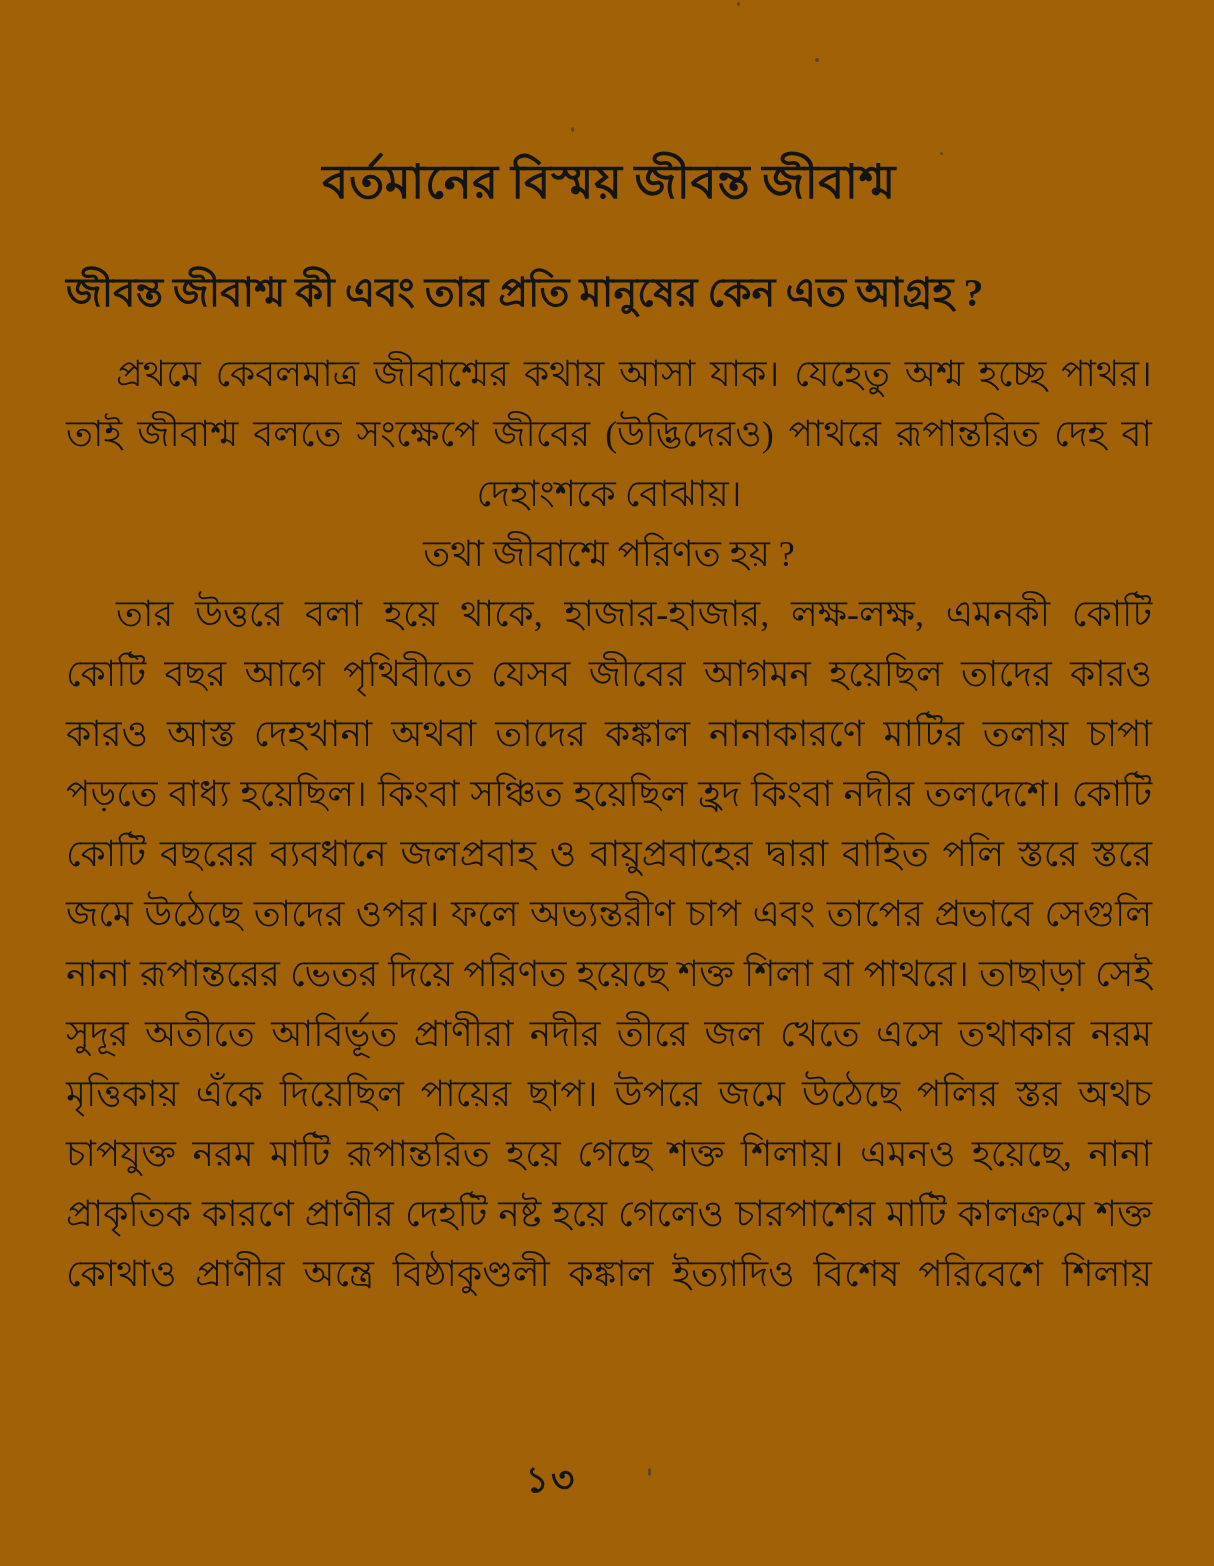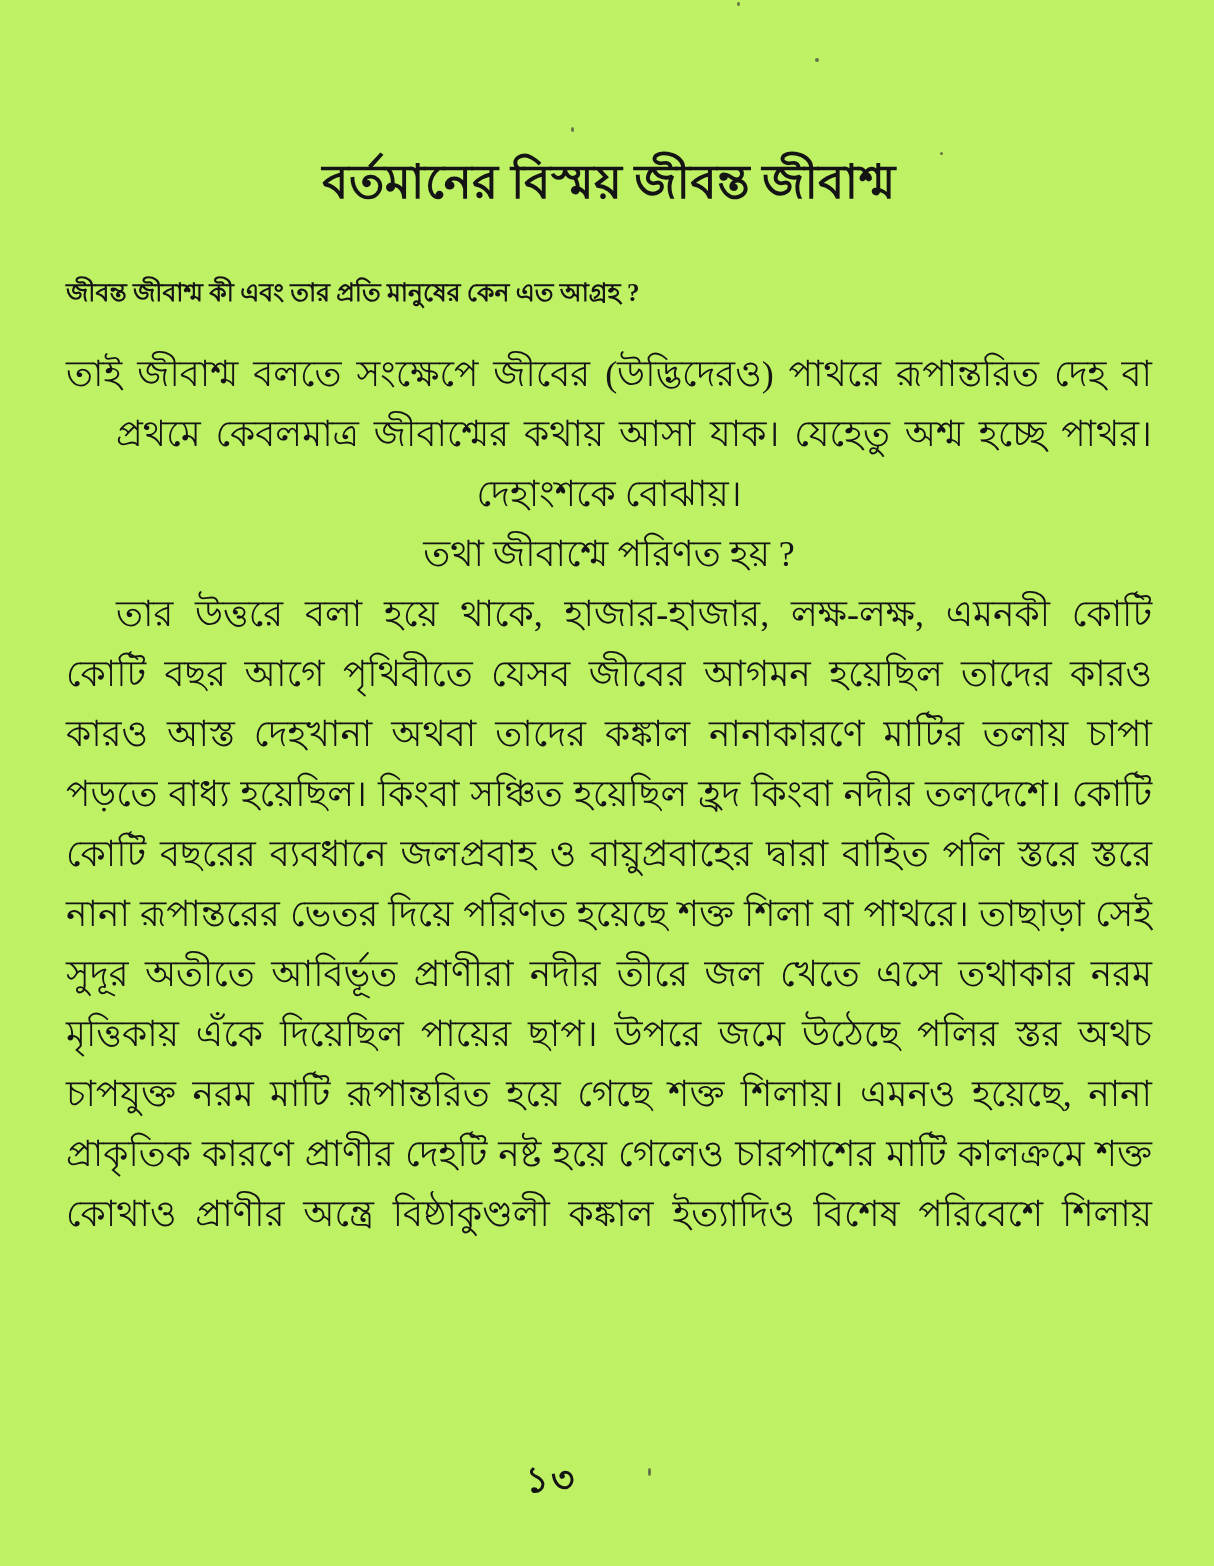--- a/index.html
+++ b/index.html
@@ -1,42 +1,42 @@
 <!DOCTYPE html>
 <html lang="bn"><head>
 <meta charset="utf-8">
 <style>
   html, body { margin: 0; padding: 0; background: #e8e8e8; }
   .page {
     position: relative;
     width: 1214px;
     height: 1566px;
     margin: 0 auto;
-    background: #bef264;
+    background: #a16207;
     color: #141414;
     font-family: "Liberation Serif", "DejaVu Serif", serif;
     overflow: hidden;
   }
   .content {
     position: absolute;
     left: 66px;
     top: 0;
     width: 1086px;
   }
   .title {
     margin-top: 146px;
     text-align: center;
     font-size: 47px;
     line-height: 72px;
     font-weight: 700;
     letter-spacing: 0.5px;
   }
   .subheading {
     margin-top: 46px;
-    font-size: 25px;
+    font-size: 40px;
     line-height: 58px;
     font-weight: 700;
     text-align: left;
   }
   .paragraphs { margin-top: 22px; }
   .para { margin: 0; }
   .line {
     font-size: 36px;
     line-height: 60px;
     min-height: 60px;
@@ -67,33 +67,34 @@
 </style>
 </head>
 <body>
 
 <div class="page">
   <div class="content">
     <div class="title">বর্তমানের বিস্ময় জীবন্ত জীবাশ্ম</div>
     <div class="subheading">জীবন্ত জীবাশ্ম কী এবং তার প্রতি মানুষের কেন এত আগ্রহ ?</div>
     <div class="paragraphs">
         <div class="para">
+          <div class="line first justify">প্রথমে কেবলমাত্র জীবাশ্মের কথায় আসা যাক। যেহেতু অশ্ম হচ্ছে পাথর।</div>
           <div class="line justify">তাই জীবাশ্ম বলতে সংক্ষেপে জীবের (উদ্ভিদেরও) পাথরে রূপান্তরিত দেহ বা</div>
-          <div class="line first justify">প্রথমে কেবলমাত্র জীবাশ্মের কথায় আসা যাক। যেহেতু অশ্ম হচ্ছে পাথর।</div>
           <div class="line">দেহাংশকে বোঝায়।</div>
         </div>
         <div class="para">
           <div class="line">তথা জীবাশ্মে পরিণত হয় ?</div>
         </div>
         <div class="para">
           <div class="line first justify">তার উত্তরে বলা হয়ে থাকে, হাজার-হাজার, লক্ষ-লক্ষ, এমনকী কোটি</div>
           <div class="line justify">কোটি বছর আগে পৃথিবীতে যেসব জীবের আগমন হয়েছিল তাদের কারও</div>
           <div class="line justify">কারও আস্ত দেহখানা অথবা তাদের কঙ্কাল নানাকারণে মাটির তলায় চাপা</div>
           <div class="line justify">পড়তে বাধ্য হয়েছিল। কিংবা সঞ্চিত হয়েছিল হ্রদ কিংবা নদীর তলদেশে। কোটি</div>
           <div class="line justify">কোটি বছরের ব্যবধানে জলপ্রবাহ ও বায়ুপ্রবাহের দ্বারা বাহিত পলি স্তরে স্তরে</div>
+          <div class="line justify">জমে উঠেছে তাদের ওপর। ফলে অভ্যন্তরীণ চাপ এবং তাপের প্রভাবে সেগুলি</div>
           <div class="line justify">নানা রূপান্তরের ভেতর দিয়ে পরিণত হয়েছে শক্ত শিলা বা পাথরে। তাছাড়া সেই</div>
           <div class="line justify">সুদূর অতীতে আবির্ভূত প্রাণীরা নদীর তীরে জল খেতে এসে তথাকার নরম</div>
           <div class="line justify">মৃত্তিকায় এঁকে দিয়েছিল পায়ের ছাপ। উপরে জমে উঠেছে পলির স্তর অথচ</div>
           <div class="line justify">চাপযুক্ত নরম মাটি রূপান্তরিত হয়ে গেছে শক্ত শিলায়। এমনও হয়েছে, নানা</div>
           <div class="line justify">প্রাকৃতিক কারণে প্রাণীর দেহটি নষ্ট হয়ে গেলেও চারপাশের মাটি কালক্রমে শক্ত</div>
           <div class="line justify">কোথাও প্রাণীর অন্ত্রে বিষ্ঠাকুণ্ডলী কঙ্কাল ইত্যাদিও বিশেষ পরিবেশে শিলায়</div>
         </div>
       </div>
   </div>
 

